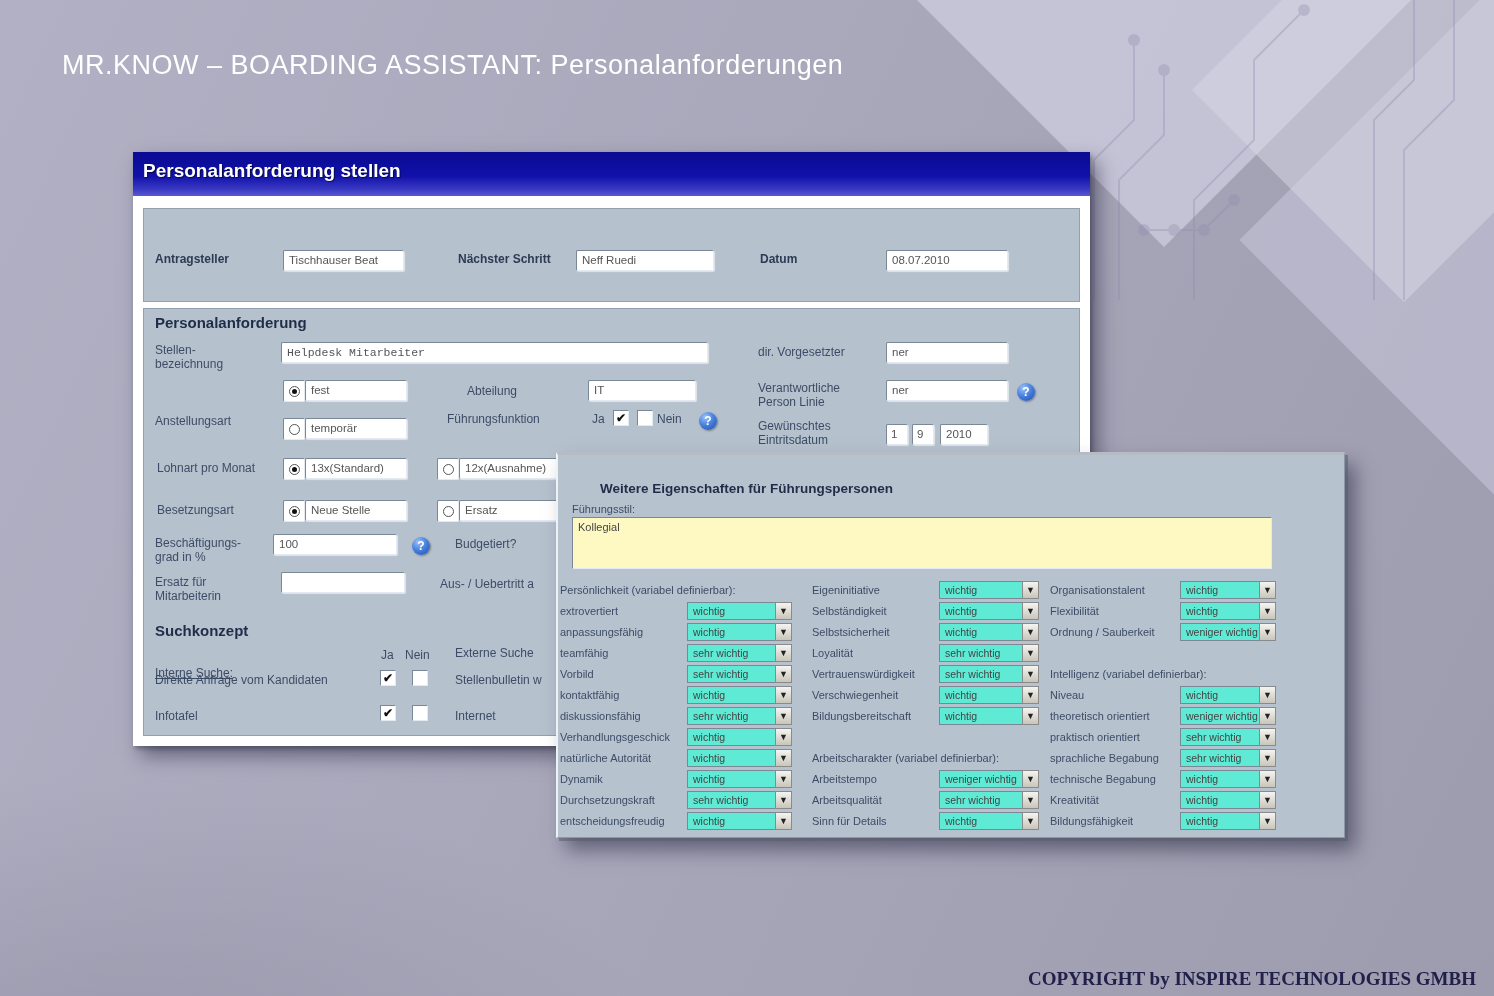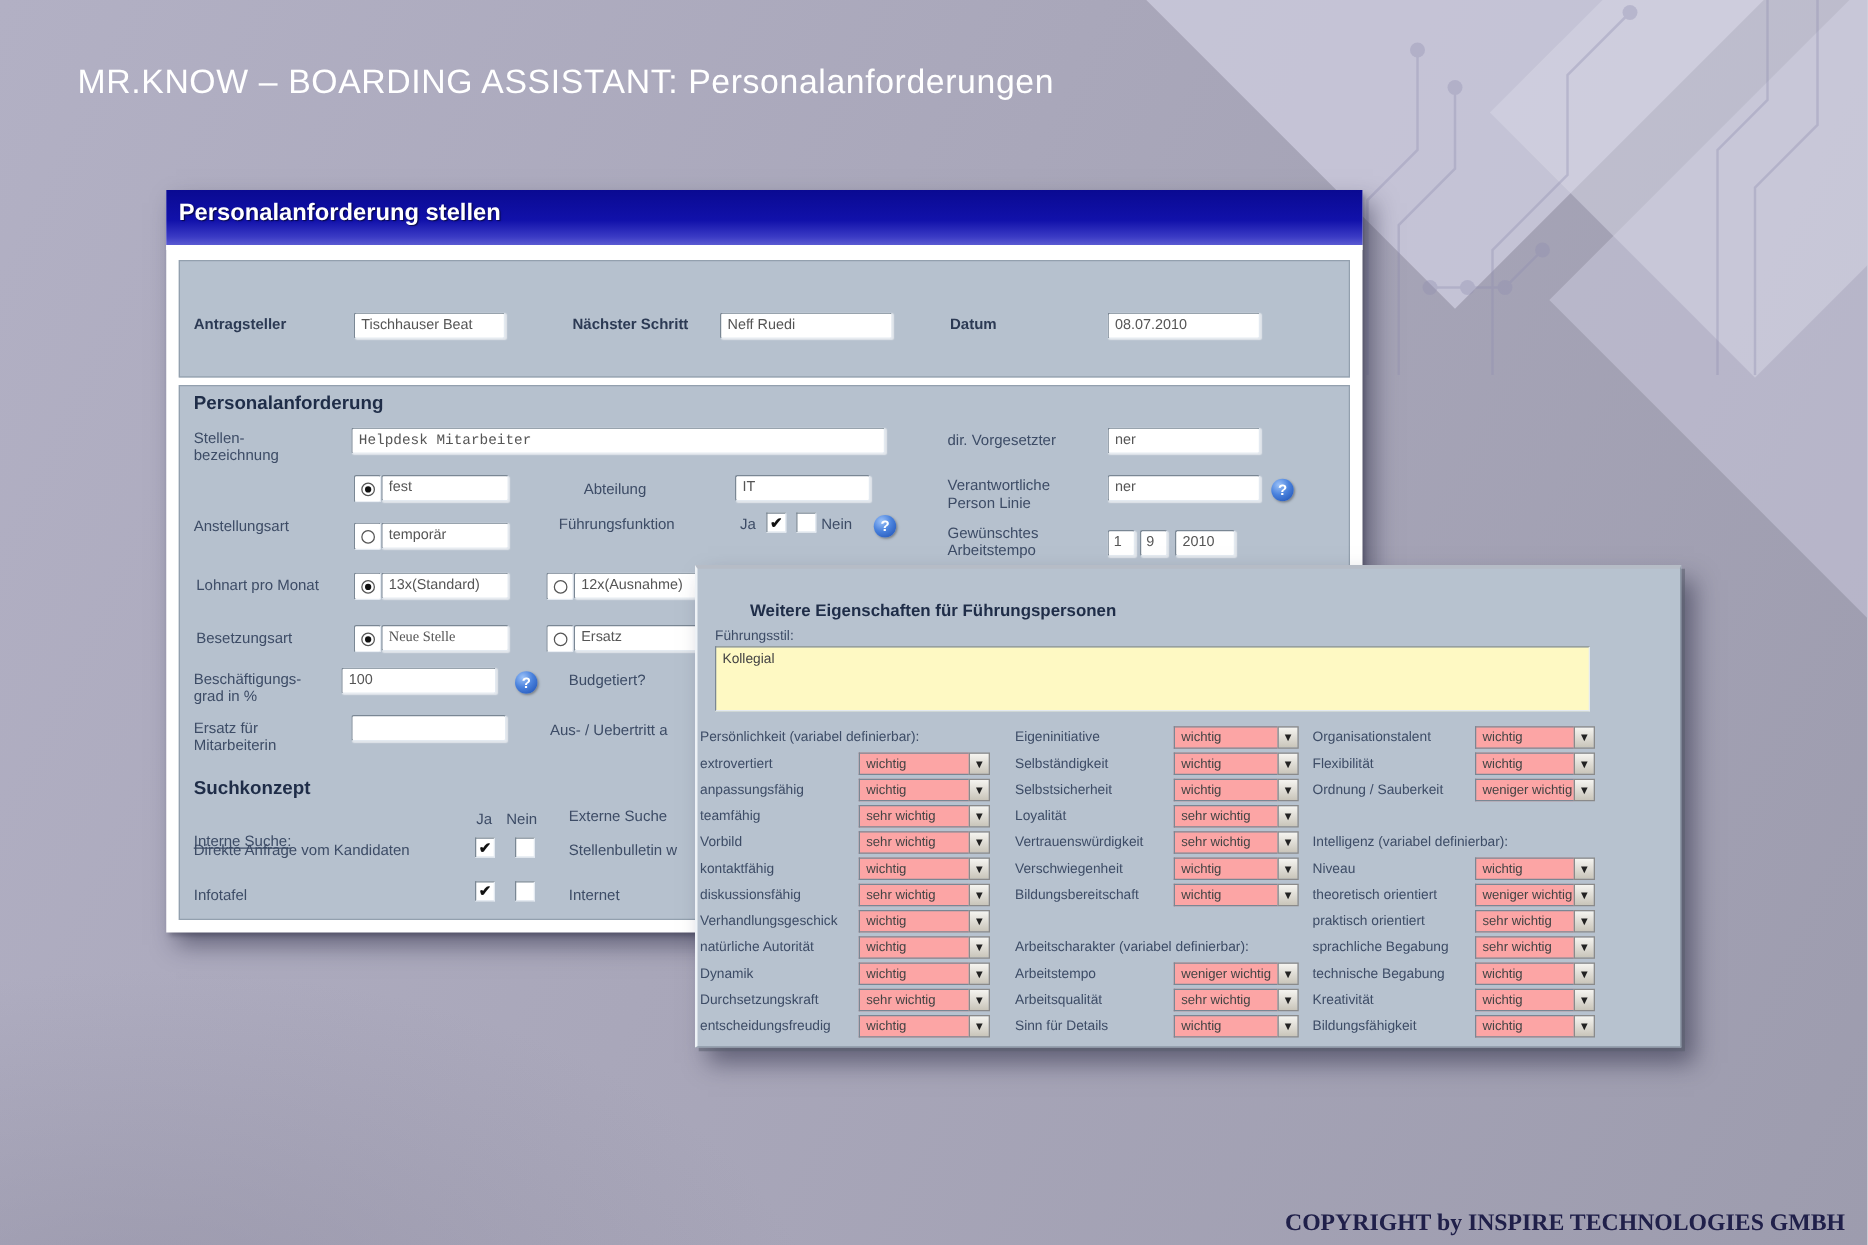--- a/index.html
+++ b/index.html
@@ -56,21 +56,21 @@
   
   .w2-hd { position:absolute; left:14px; top:26px; font-size:13.5px; font-weight:bold; color:#1f2d48;margin-left:28px; }
   .w2-sub { position:absolute; left:14px; top:48px; font-size:11px; color:#3d4c66; }
   .w2-text { position:absolute; left:14px; top:62px; width:700px; height:52px; background:#fef9c3;
              border:1px solid; border-color:#7a8794 #e4eaf1 #e4eaf1 #7a8794; font-size:11px; color:#444; padding:3px 5px; }
   .col { position:absolute; }
   .colhdr { height:21px; font-size:11px; color:#3d4c66; display:flex; align-items:center; }
   .ddrow { height:21px; display:flex; align-items:center; }
   .ddlabel { font-size:11px; color:#3d4c66; flex:1 1 auto; white-space:nowrap; overflow:hidden; }
   .dd { display:flex; flex:0 0 auto; height:18px; }
-  .ddval { background:#fca5a5; border:1px solid #7a8794; border-right:none; font-size:10.5px; color:#444;
+  .ddval { background:#5eead4; border:1px solid #7a8794; border-right:none; font-size:10.5px; color:#444;
            padding:2px 0 0 5px; white-space:nowrap; overflow:hidden; }
   .ddbtn { width:17px; background:linear-gradient(180deg,#f5f4f0,#c9c5ba); border:1px solid #8a8a8a;
            font-size:9px; color:#222; text-align:center; line-height:16px; }
   .c1 .ddval { width:88px; } .c2 .ddval { width:83px; } .c3 .ddval { width:79px; }
   .gap { height:21px; }
 </style>
 </head>
 <body>
 
 <div class="bg-shape poly1"></div>
@@ -131,40 +131,40 @@
   <div class="radio-cell" style="left:150px; top:266px;">
       <span class="radio"></span>
     </div>
   <div class="field" style="left:172px; top:266px; width:102px;">temporär</div>
   <div class="lbl" style="left:314px; top:261px;">Führungsfunktion</div>
   <div class="lbl" style="left:459px; top:261px;">Ja</div>
   <div class="cb" style="left:480px; top:258px;"><span>✔</span></div>
   <div class="cb" style="left:504px; top:258px;"></div>
   <div class="lbl" style="left:524px; top:261px;">Nein</div>
   <div class="help" style="left:566px; top:260px;">?</div>
-  <div class="lbl" style="left:625px; top:268px; width:100px;">Gewünschtes Arbeitstempo</div>
+  <div class="lbl" style="left:625px; top:268px; width:100px;">Gewünschtes Eintritsdatum</div>
   <div class="field" style="left:753px; top:272px; width:22px; padding-left:4px;">1</div>
   <div class="field" style="left:779px; top:272px; width:22px; padding-left:4px;">9</div>
   <div class="field" style="left:807px; top:272px; width:48px;">2010</div>
 
   <div class="lbl" style="left:24px; top:310px;">Lohnart pro Monat</div>
   <div class="radio-cell" style="left:150px; top:306px;">
       <span class="radio sel"></span>
     </div>
   <div class="field" style="left:172px; top:306px; width:102px;">13x(Standard)</div>
   <div class="radio-cell" style="left:304px; top:306px;">
       <span class="radio"></span>
     </div>
   <div class="field" style="left:326px; top:306px; width:106px;">12x(Ausnahme)</div>
 
   <div class="lbl" style="left:24px; top:352px;">Besetzungsart</div>
   <div class="radio-cell" style="left:150px; top:348px;">
       <span class="radio sel"></span>
     </div>
-  <div class="field" style="left:172px; top:348px; width:102px;font-family:Liberation Serif, serif;">Neue Stelle</div>
+  <div class="field" style="left:172px; top:348px; width:102px;">Neue Stelle</div>
   <div class="radio-cell" style="left:304px; top:348px;">
       <span class="radio"></span>
     </div>
   <div class="field" style="left:326px; top:348px; width:106px;">Ersatz</div>
 
   <div class="lbl" style="left:22px; top:385px; width:105px;">Beschäftigungs- grad in %</div>
   <div class="field" style="left:140px; top:382px; width:124px;">100</div>
   <div class="help" style="left:279px; top:385px;">?</div>
   <div class="lbl" style="left:322px; top:386px;">Budgetiert?</div>
 

